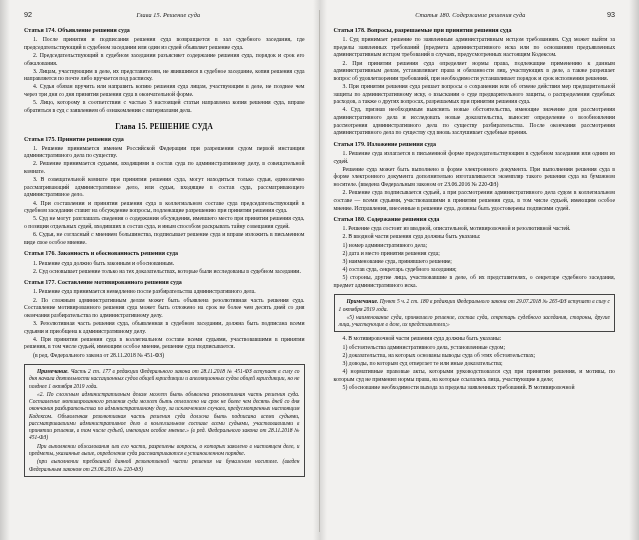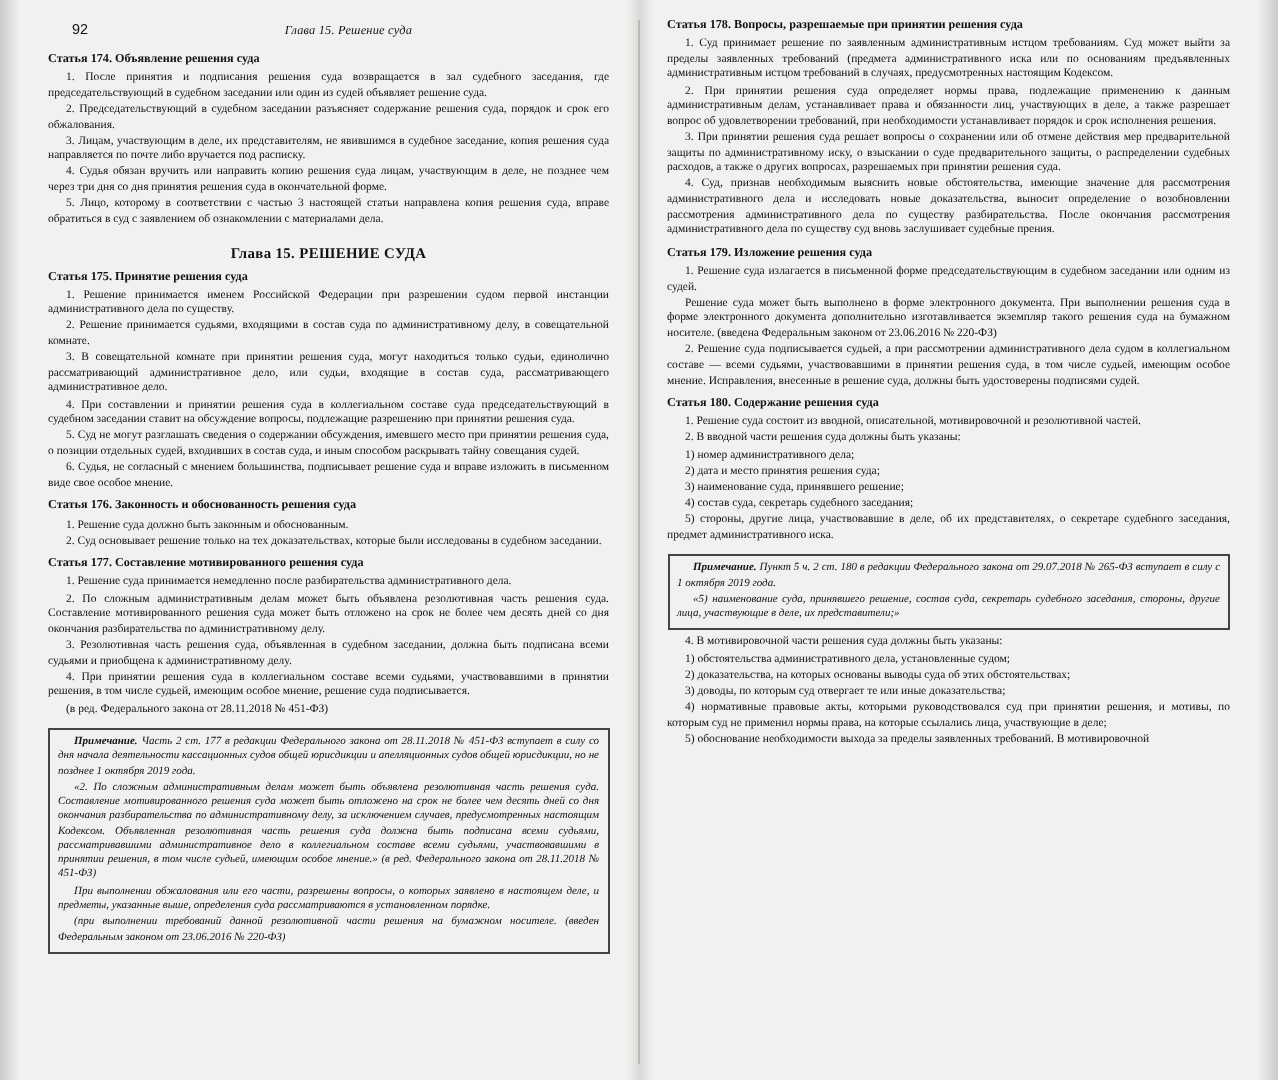--- a/index.html
+++ b/index.html
@@ -35,21 +35,20 @@
   .runhead {
     display: flex;
     align-items: baseline;
     font-size: 6.2px;
     margin-bottom: 7px;
     height: 10px;
   }
   .runhead .folio {
     font-family: Liberation Sans, sans-serif;
     font-size: 7.2px;
-    margin-left: 12px;
   }
   .runhead .rtitle {
     flex: 1;
     text-align: center;
     font-style: italic;
     font-size: 6.2px;
     letter-spacing: .1px;
   }
   .runhead.right .folio { order: 2; }
   .runhead.right .rtitle { order: 1; }
@@ -153,20 +152,24 @@
 
       <div class="note">
         <p class="lead"><b>Примечание.</b> <span>Часть 2 ст. 177 в редакции Федерального закона от 28.11.2018 № 451-ФЗ вступает в силу со дня начала деятельности кассационных судов общей юрисдикции и апелляционных судов общей юрисдикции, но не позднее 1 октября 2019 года.</span></p>
         <p>«2. По сложным административным делам может быть объявлена резолютивная часть решения суда. Составление мотивированного решения суда может быть отложено на срок не более чем десять дней со дня окончания разбирательства по административному делу, за исключением случаев, предусмотренных настоящим Кодексом. Объявленная резолютивная часть решения суда должна быть подписана всеми судьями, рассматривавшими административное дело в коллегиальном составе всеми судьями, участвовавшими в принятии решения, в том числе судьей, имеющим особое мнение.» (в ред. Федерального закона от 28.11.2018 № 451-ФЗ)</p>
         <p>При выполнении обжалования или его части, разрешены вопросы, о которых заявлено в настоящем деле, и предметы, указанные выше, определения суда рассматриваются в установленном порядке.</p>
         <p>(при выполнении требований данной резолютивной части решения на бумажном носителе. (введен Федеральным законом от 23.06.2016 № 220-ФЗ)</p>
       </div>
     </div>
 
     <div class="col right">
+      <div class="runhead right">
+        <span class="folio">93</span>
+        <span class="rtitle">Статья 180. Содержание решения суда</span>
+      </div>
 
       <div class="arth first">Статья 178. Вопросы, разрешаемые при принятии решения суда</div>
       <p class="t">1. Суд принимает решение по заявленным административным истцом требованиям. Суд может выйти за пределы заявленных требований (предмета административного иска или по основаниям предъявленных административным истцом требований в случаях, предусмотренных настоящим Кодексом.</p>
       <p class="t">2. При принятии решения суда определяет нормы права, подлежащие применению к данным административным делам, устанавливает права и обязанности лиц, участвующих в деле, а также разрешает вопрос об удовлетворении требований, при необходимости устанавливает порядок и срок исполнения решения.</p>
       <p class="t">3. При принятии решения суда решает вопросы о сохранении или об отмене действия мер предварительной защиты по административному иску, о взыскании о суде предварительного защиты, о распределении судебных расходов, а также о других вопросах, разрешаемых при принятии решения суда.</p>
       <p class="t">4. Суд, признав необходимым выяснить новые обстоятельства, имеющие значение для рассмотрения административного дела и исследовать новые доказательства, выносит определение о возобновлении рассмотрения административного дела по существу разбирательства. После окончания рассмотрения административного дела по существу суд вновь заслушивает судебные прения.</p>
 
       <div class="arth">Статья 179. Изложение решения суда</div>
       <p class="t">1. Решение суда излагается в письменной форме председательствующим в судебном заседании или одним из судей.</p>
       <p class="t">Решение суда может быть выполнено в форме электронного документа. При выполнении решения суда в форме электронного документа дополнительно изготавливается экземпляр такого решения суда на бумажном носителе. (введена Федеральным законом от 23.06.2016 № 220-ФЗ)</p>

